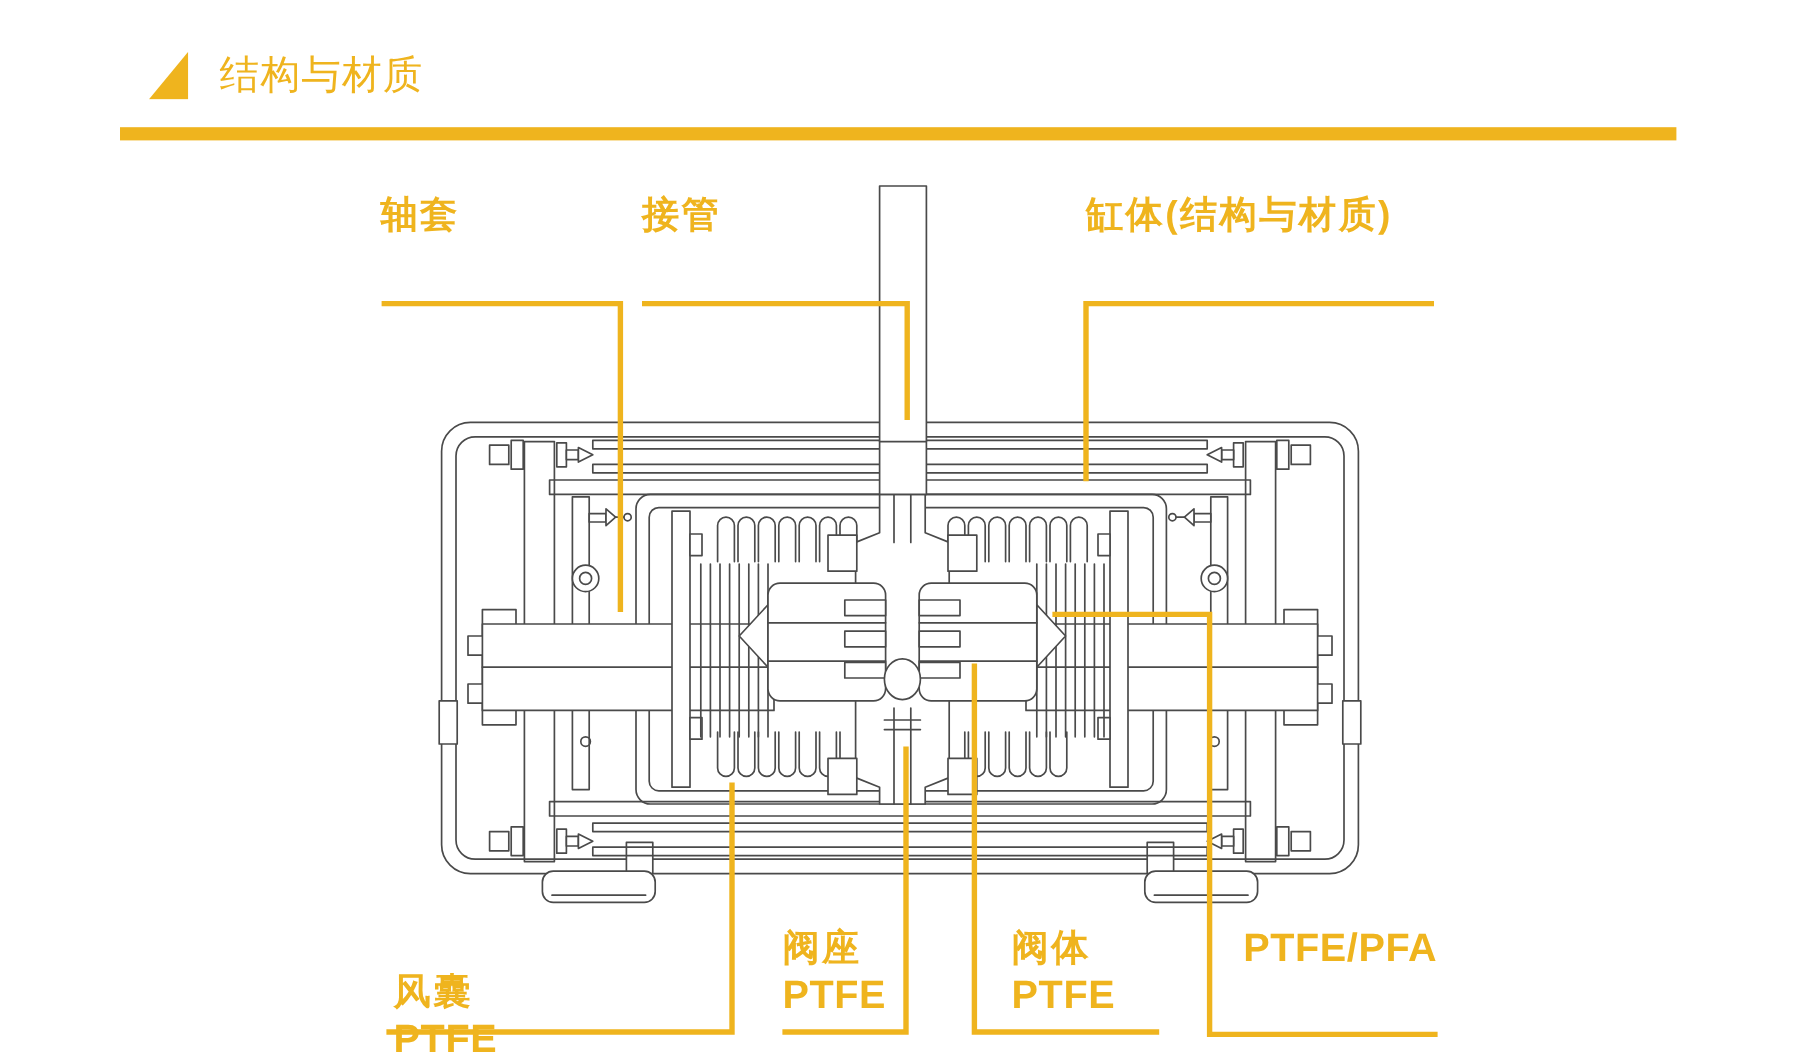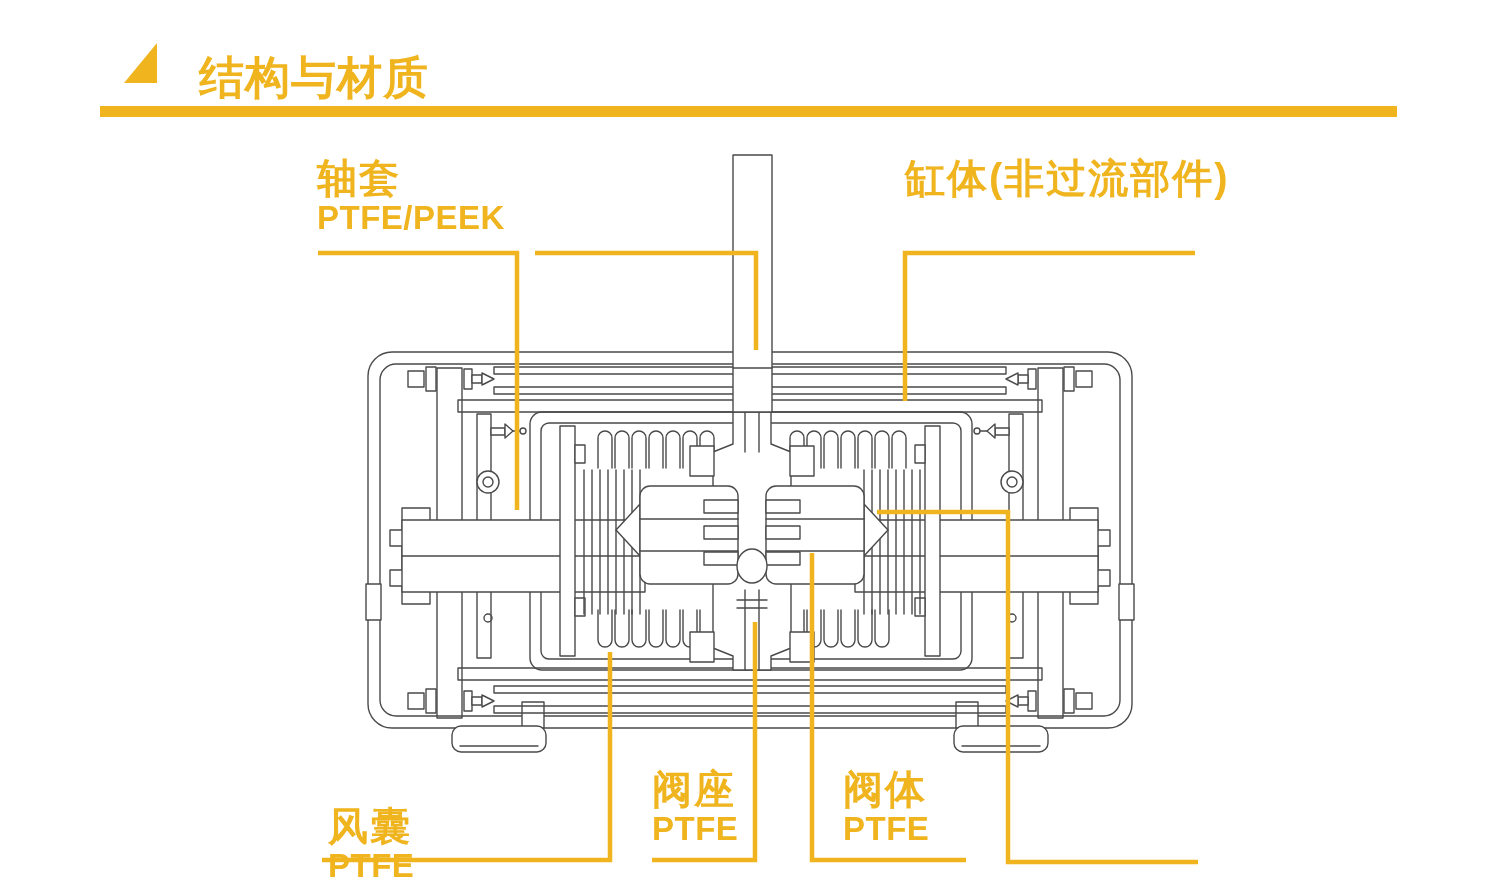--- a/index.html
+++ b/index.html
@@ -9,33 +9,33 @@
     font-family:"Liberation Sans", sans-serif;
   }
   
   .header-triangle{
     position:absolute;left:124px;top:43px;width:33px;height:40px;
     background:#EFB41E;
     -webkit-clip-path:polygon(100% 0,100% 100%,0 100%);
     clip-path:polygon(100% 0,100% 100%,0 100%);
   }
   .page-title{
-    position:absolute;left:183px;top:33px;margin:16px;
-    font-size:45px;line-height:58px;font-weight:700;letter-spacing:1px;
+    position:absolute;left:183px;top:33px;margin:0;
+    font-size:33px;line-height:58px;font-weight:400;letter-spacing:1px;
     color:#EFB41E;white-space:nowrap;
   }
   .title-rule{
     position:absolute;left:100px;top:106px;width:1297px;height:11px;
     background:#EFB41E;
   }
   
   .part-label{
     position:absolute;color:#EFB41E;font-weight:700;white-space:nowrap;z-index:3;
   }
-  .part-label .cn{display:block;font-size:40px;line-height:39px;letter-spacing:2px;}
+  .part-label .cn{display:block;font-size:31px;line-height:39px;letter-spacing:2px;}
   .part-label .en{display:block;font-size:33px;line-height:40px;letter-spacing:0.5px;}
   #lbl-shaft-sleeve{left:317px;top:159px;}
   #lbl-connection-pipe{left:535px;top:159px;}
   #lbl-cylinder-body{left:905px;top:159px;}
   #lbl-air-bellows{left:328px;top:807px;}
   #lbl-valve-seat{left:652px;top:770px;}
   #lbl-valve-body{left:843px;top:770px;}
   #lbl-valve-core{left:1036px;top:770px;}
   
   svg.diagram{position:absolute;left:0;top:0;z-index:1;}
@@ -45,40 +45,41 @@
 </style>
 </head>
 <body>
 
 <div class="header-triangle"></div>
 <h1 class="page-title">结构与材质</h1>
 <div class="title-rule"></div>
 
 <div class="part-label" id="lbl-shaft-sleeve">
   <span class="cn">轴套</span>
-  <span class="en">PTFE/PEEK</span>
 </div>
 <div class="part-label" id="lbl-connection-pipe">
+  <span class="cn">接管</span>
 </div>
 <div class="part-label" id="lbl-cylinder-body">
-  <span class="cn">缸体(非过流部件)</span>
+  <span class="cn">缸体(结构与材质)</span>
 </div>
 <div class="part-label" id="lbl-air-bellows">
   <span class="cn">风囊</span>
   <span class="en">PTFE</span>
 </div>
 <div class="part-label" id="lbl-valve-seat">
   <span class="cn">阀座</span>
   <span class="en">PTFE</span>
 </div>
 <div class="part-label" id="lbl-valve-body">
   <span class="cn">阀体</span>
   <span class="en">PTFE</span>
 </div>
 <div class="part-label" id="lbl-valve-core">
+  <span class="en">PTFE/PFA</span>
 </div>
 
 <svg class="diagram" width="1500" height="883" viewBox="0 0 1500 883">
 
   <g>
     <rect class="d" x="368" y="352" width="764" height="376" rx="24"></rect>
     <rect class="d" x="380" y="364" width="740" height="352" rx="16"></rect>
     <rect class="w" x="366" y="584" width="15" height="36"></rect>
     <rect class="w" x="1119" y="584" width="15" height="36"></rect>
 

